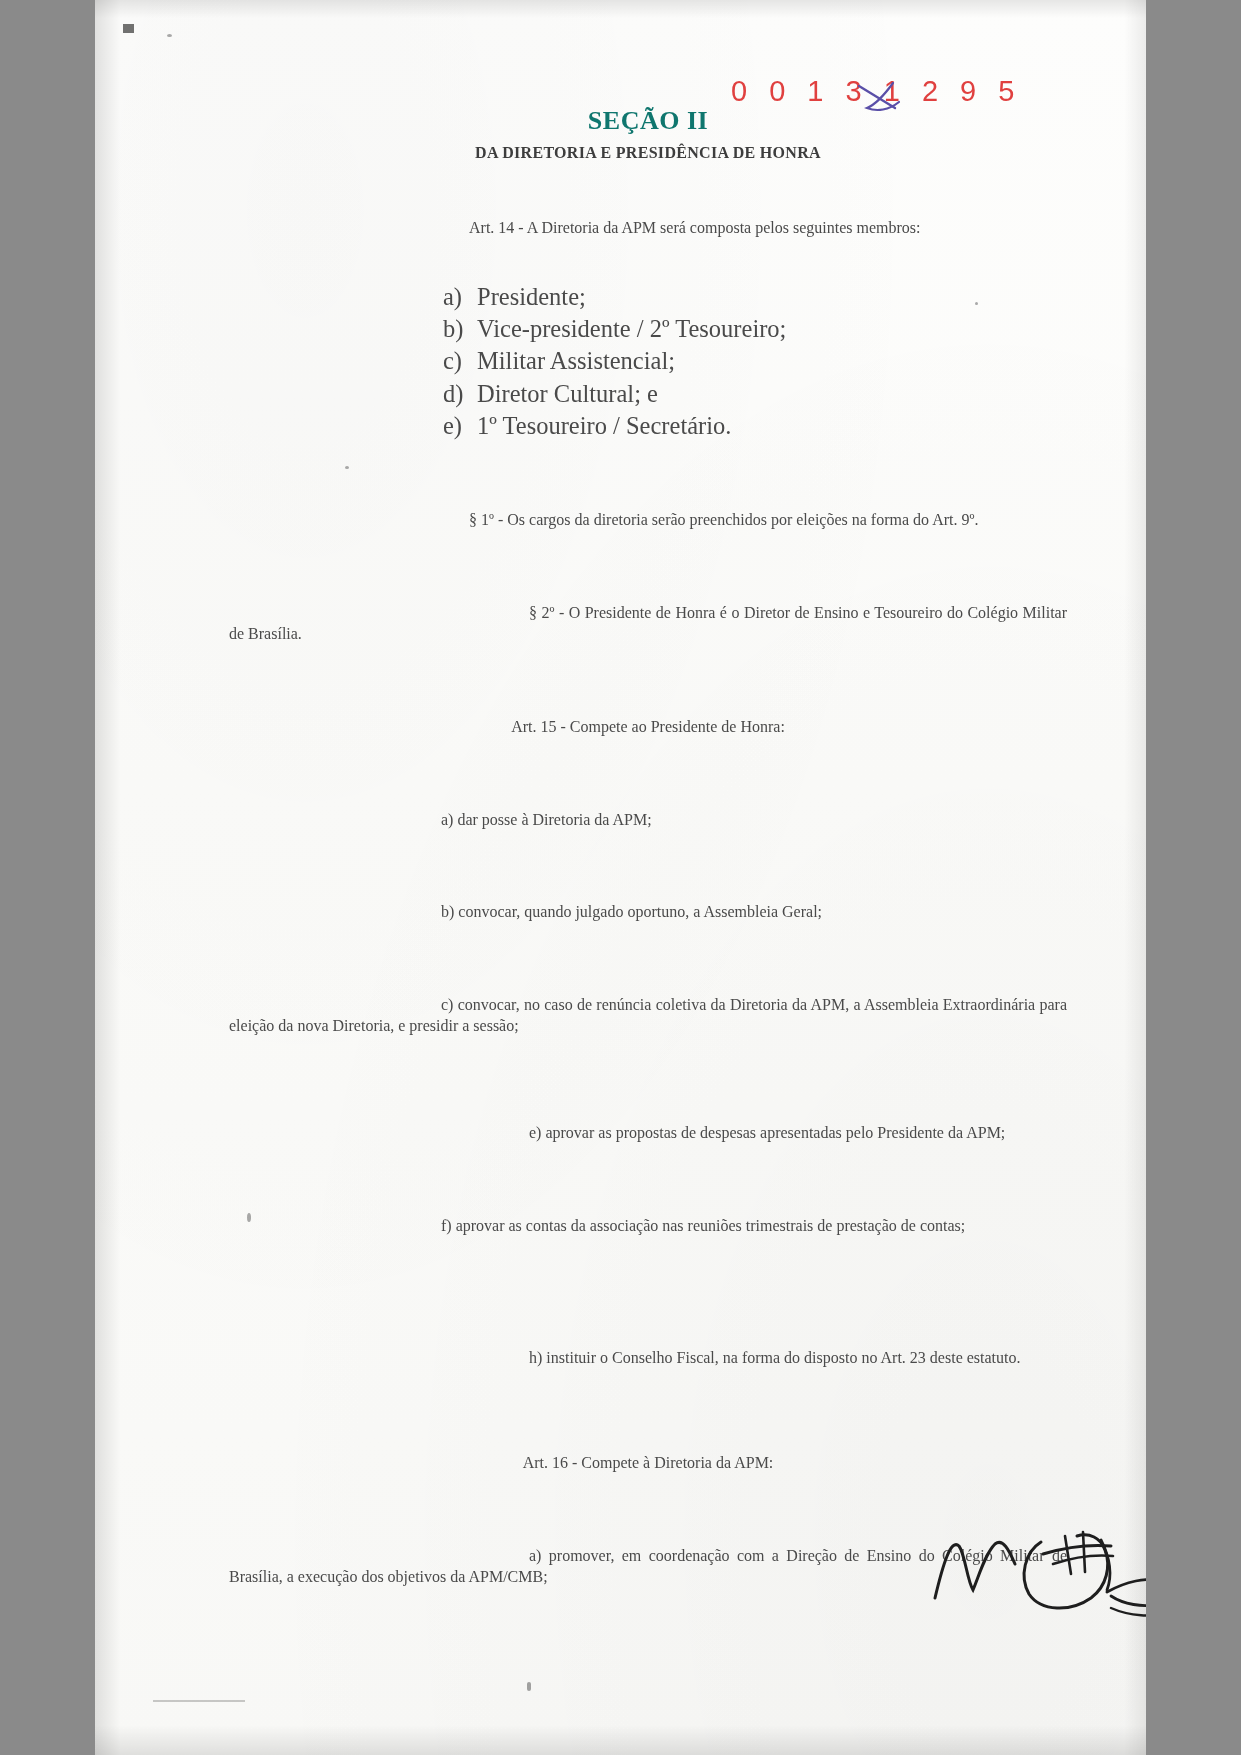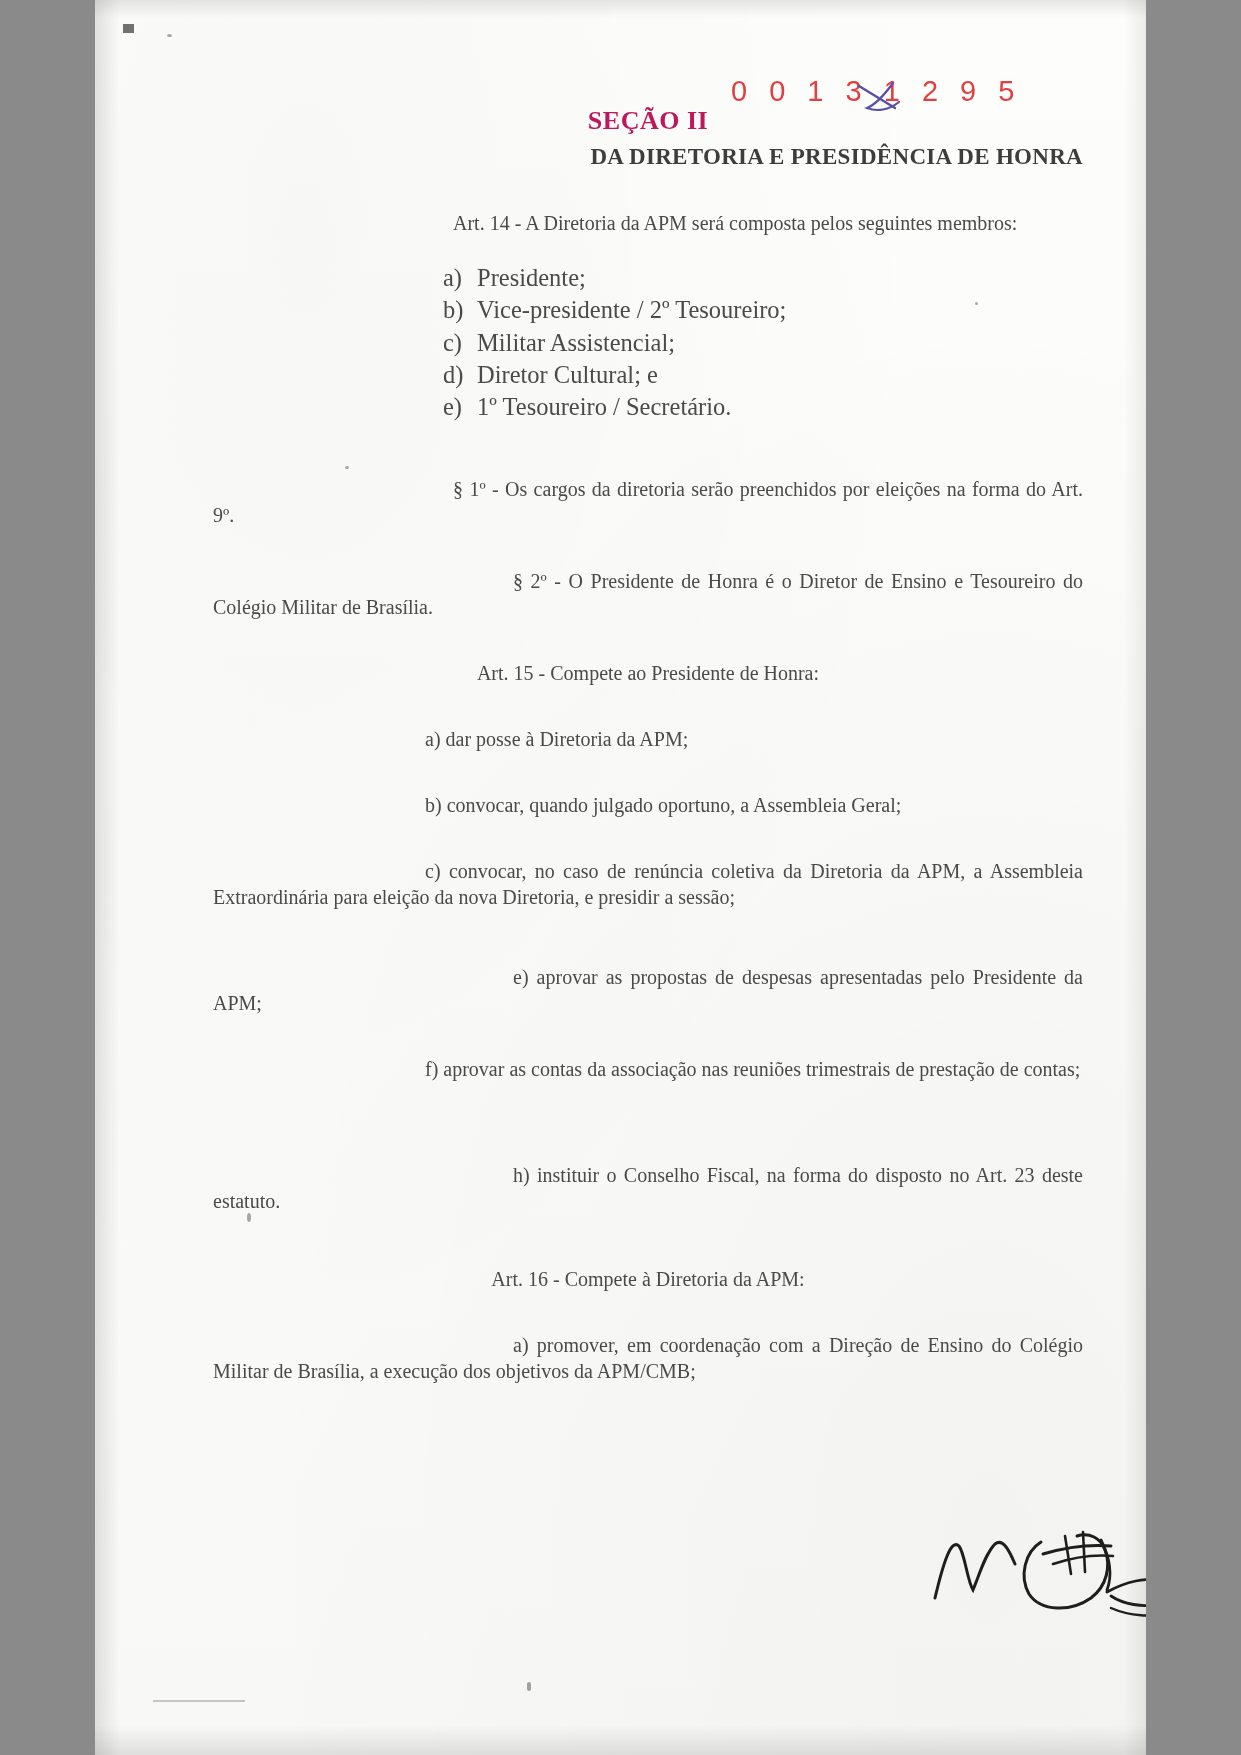--- a/index.html
+++ b/index.html
@@ -108,37 +108,37 @@
     z-index: 5;
   }
 
   
   .section-head {
     text-align: center;
     font-weight: bold;
     font-size: 26px;
     letter-spacing: 0.5px;
     margin-top: 106px;
-    color: #be185d;
+    color: #0f766e;
   }
   .section-sub {
-    text-align: right;
+    text-align: center;
     font-weight: bold;
-    font-size: 23px;
+    font-size: 16px;
     letter-spacing: 0.3px;
     margin-top: 8px;
     color: #3d3d3d;
   }
 
   
   .para {
-    font-size: 20px;
+    font-size: 16px;
     line-height: 1.30;
     text-align: justify;
-    margin: 0;
+    margin: 16px;
   }
   .para.indent {
     text-indent: 240px;
   }
   .para.indent-sm {
     text-indent: 212px;
   }
   .para.indent-md {
     text-indent: 300px;
   }

